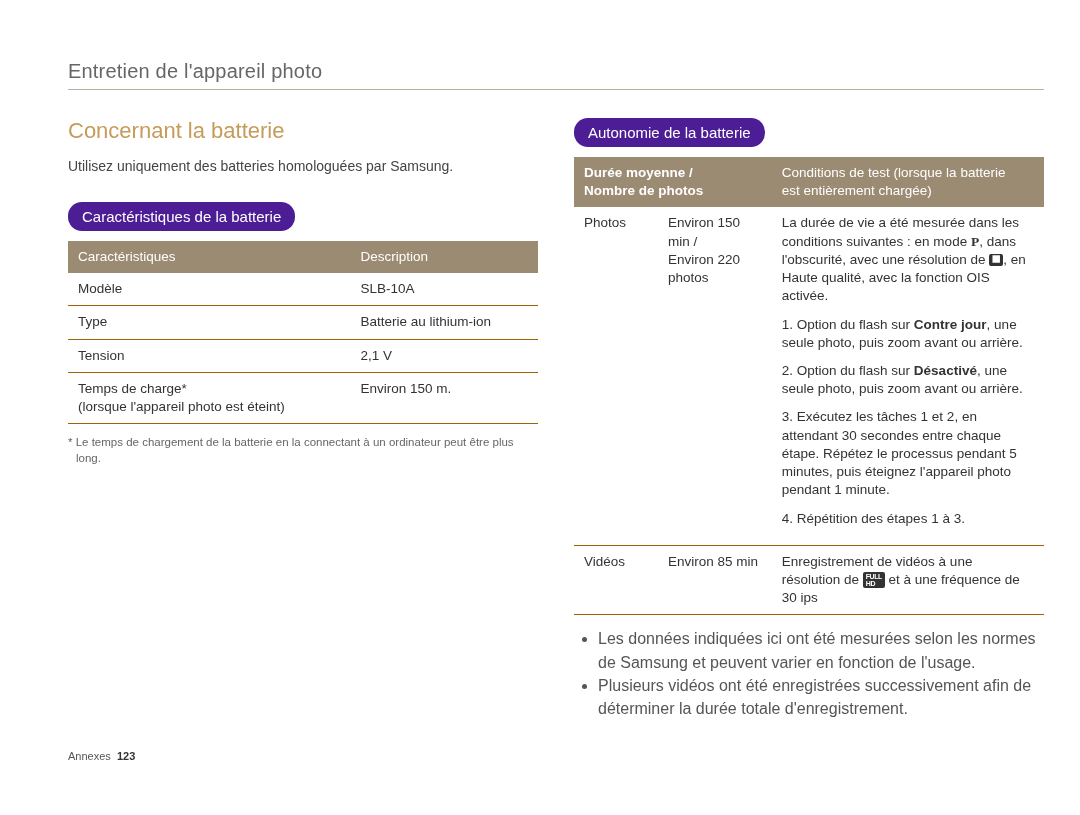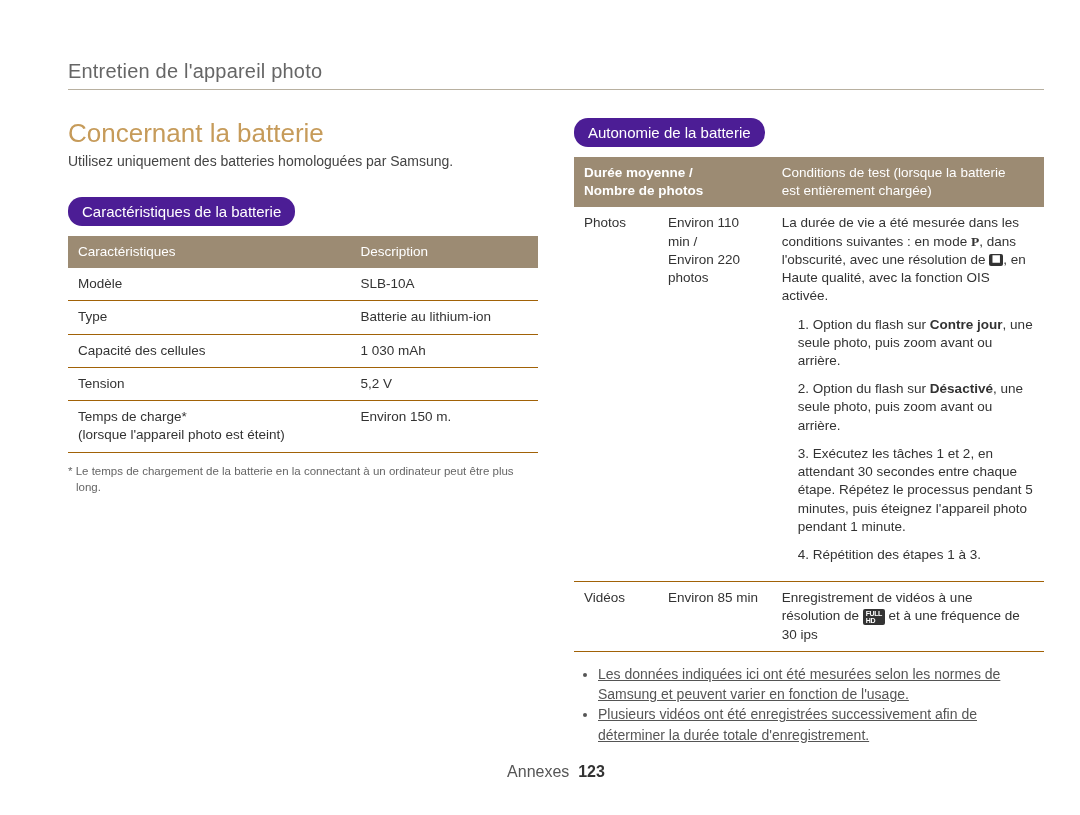--- a/index.html
+++ b/index.html
@@ -22,24 +22,24 @@
     border: none;
     border-top: 1px solid #b8b0a0;
     margin-bottom: 28px;
   }
   .columns {
     display: flex;
     gap: 36px;
   }
   .col { flex: 1; min-width: 0; }
   h1.section-title {
-    font-size: 26px;
+    font-size: 22px;
     font-weight: 400;
     color: #c69b5a;
-    margin-bottom: 4px;
+    margin-bottom: 14px;
   }
   .intro {
     font-size: 14px;
     color: #444;
     margin-bottom: 28px;
   }
   .pill {
     display: inline-block;
     background: #4c1d95;
     color: #fff;
@@ -70,51 +70,49 @@
     font-size: 11.5px;
     color: #666;
     margin-top: 10px;
     padding-left: 8px;
     text-indent: -8px;
     line-height: 1.4;
   }
   .cond-block { }
   .cond-block p { margin-bottom: 10px; }
   .cond-block ol { list-style: none; padding: 0; }
-  .cond-block li { margin-bottom: 10px; margin-left: 16px; }
+  .cond-block li { margin-bottom: 10px; }
   .icon-box {
     display: inline-block;
     font-size: 10px;
     font-weight: bold;
     background: #333;
     color: #fff;
     border-radius: 2px;
     padding: 1px 3px;
     vertical-align: middle;
     line-height: 1;
   }
   .icon-p {
     display: inline-block;
     font-weight: bold;
     font-family: Georgia, serif;
   }
   ul.notes {
     list-style: disc;
-    font-size: 14px;
+    font-size: 16px;
     color: #555;
     margin-top: 12px;
     padding-left: 24px;
     line-height: 1.45;
-    text-decoration: underline;
   }
   .footer {
-    text-align: center;
-    font-size: 16px;
+    font-size: 11px;
     color: #555;
-    margin-top: 18px;
+    margin-top: 30px;
   }
   .footer .pnum { font-weight: bold; color: #333; }
   .t2 thead th:nth-child(1){width:16%;font-weight:bold;}
   .t2 thead th:nth-child(2){width:30%;}
 </style>
 </head>
 <body>
 
 <div class="breadcrumb">Entretien de l'appareil photo</div>
 <hr class="top-rule">
@@ -137,26 +135,22 @@
       <tbody>
         <tr>
           <td>Modèle</td>
           <td>SLB-10A</td>
         </tr>
         <tr>
           <td>Type</td>
           <td>Batterie au lithium-ion</td>
         </tr>
         <tr>
-          <td>Capacité des cellules</td>
-          <td>1 030 mAh</td>
-        </tr>
-        <tr>
           <td>Tension</td>
-          <td>5,2 V</td>
+          <td>2,1 V</td>
         </tr>
         <tr>
           <td>
             <span>Temps de charge*</span><br>
             <span>(lorsque l'appareil photo est éteint)</span>
           </td>
           <td>Environ 150 m.</td>
         </tr>
       </tbody>
     </table>
@@ -177,21 +171,21 @@
           <th>
             <span>Conditions de test (lorsque la batterie</span><br>
             <span>est entièrement chargée)</span>
           </th>
         </tr>
       </thead>
       <tbody>
         <tr>
           <td>Photos</td>
           <td>
-            <span>Environ 110 min /</span><br>
+            <span>Environ 150 min /</span><br>
             <span>Environ 220 photos</span>
           </td>
           <td>
             <div class="cond-block">
               <p>
                 <span>La durée de vie a été mesurée dans les conditions suivantes : en mode </span><span class="icon-p">P</span><span>, dans l'obscurité, avec une résolution de </span><span class="icon-box">⯀</span><span>, en Haute qualité, avec la fonction OIS activée.</span>
               </p>
               <ol>
                 <li>
                   <span>1. Option du flash sur </span><b>Contre jour</b><span>, une seule photo, puis zoom avant ou arrière.</span>

